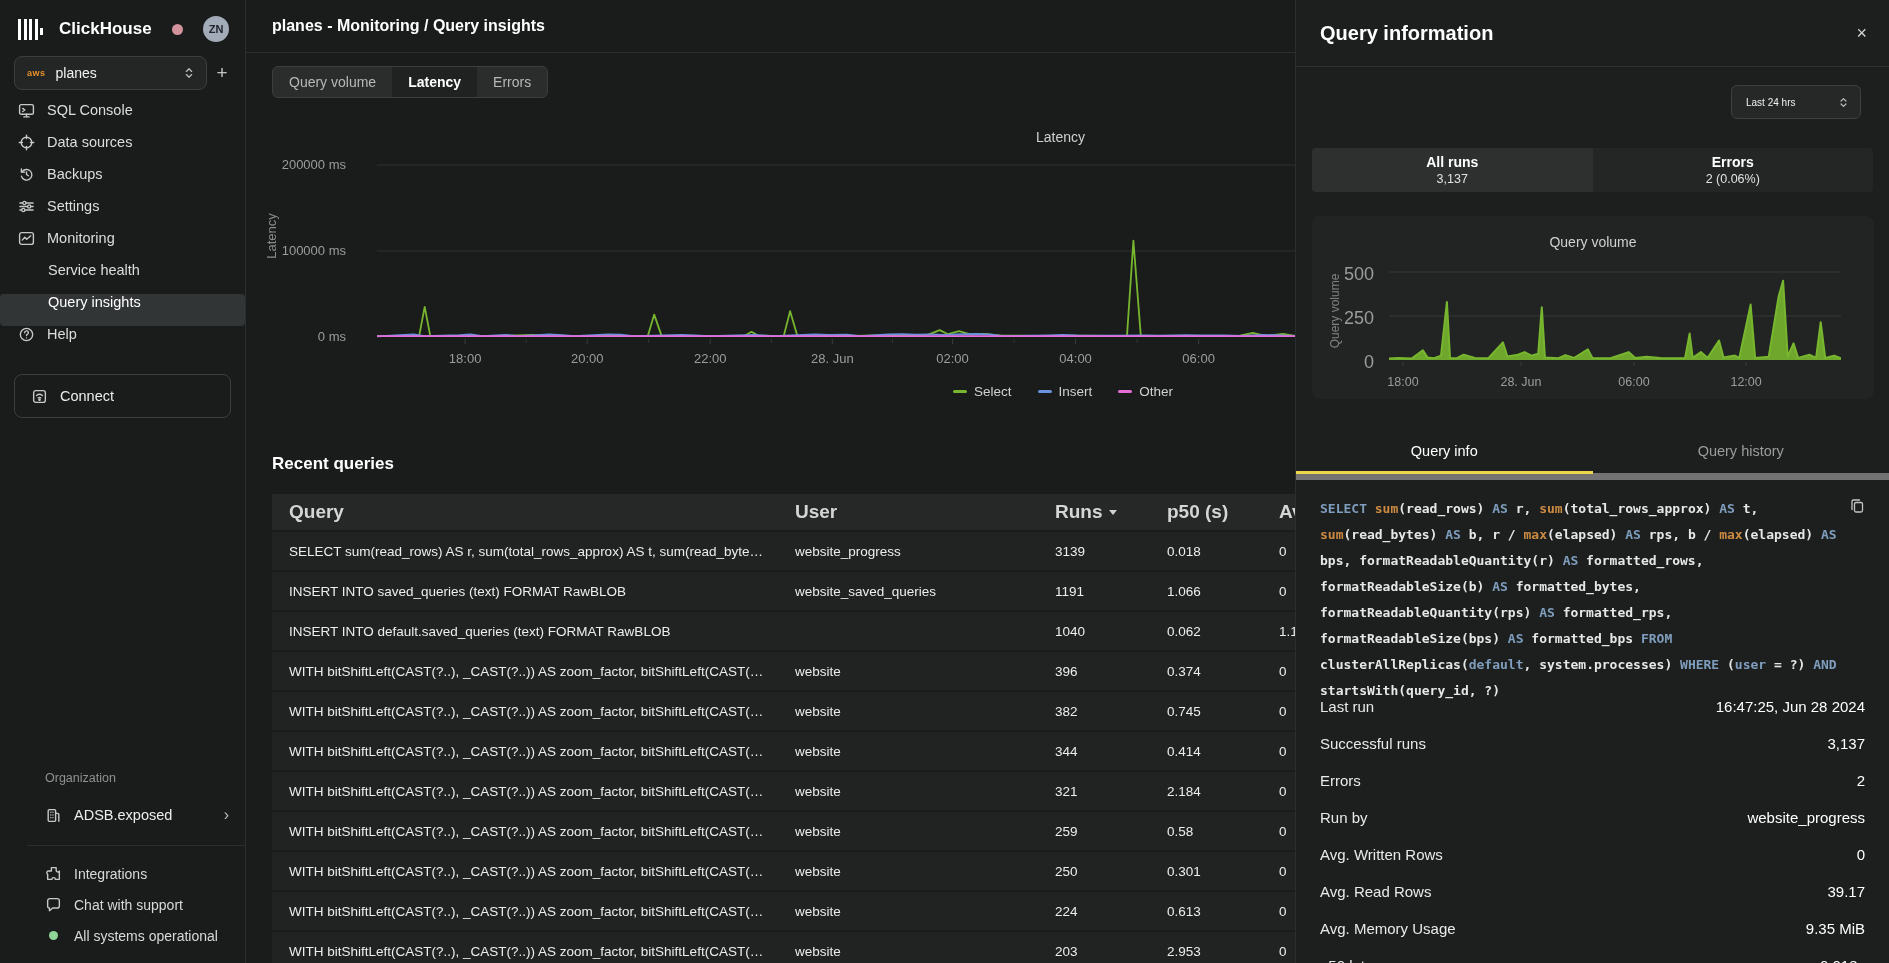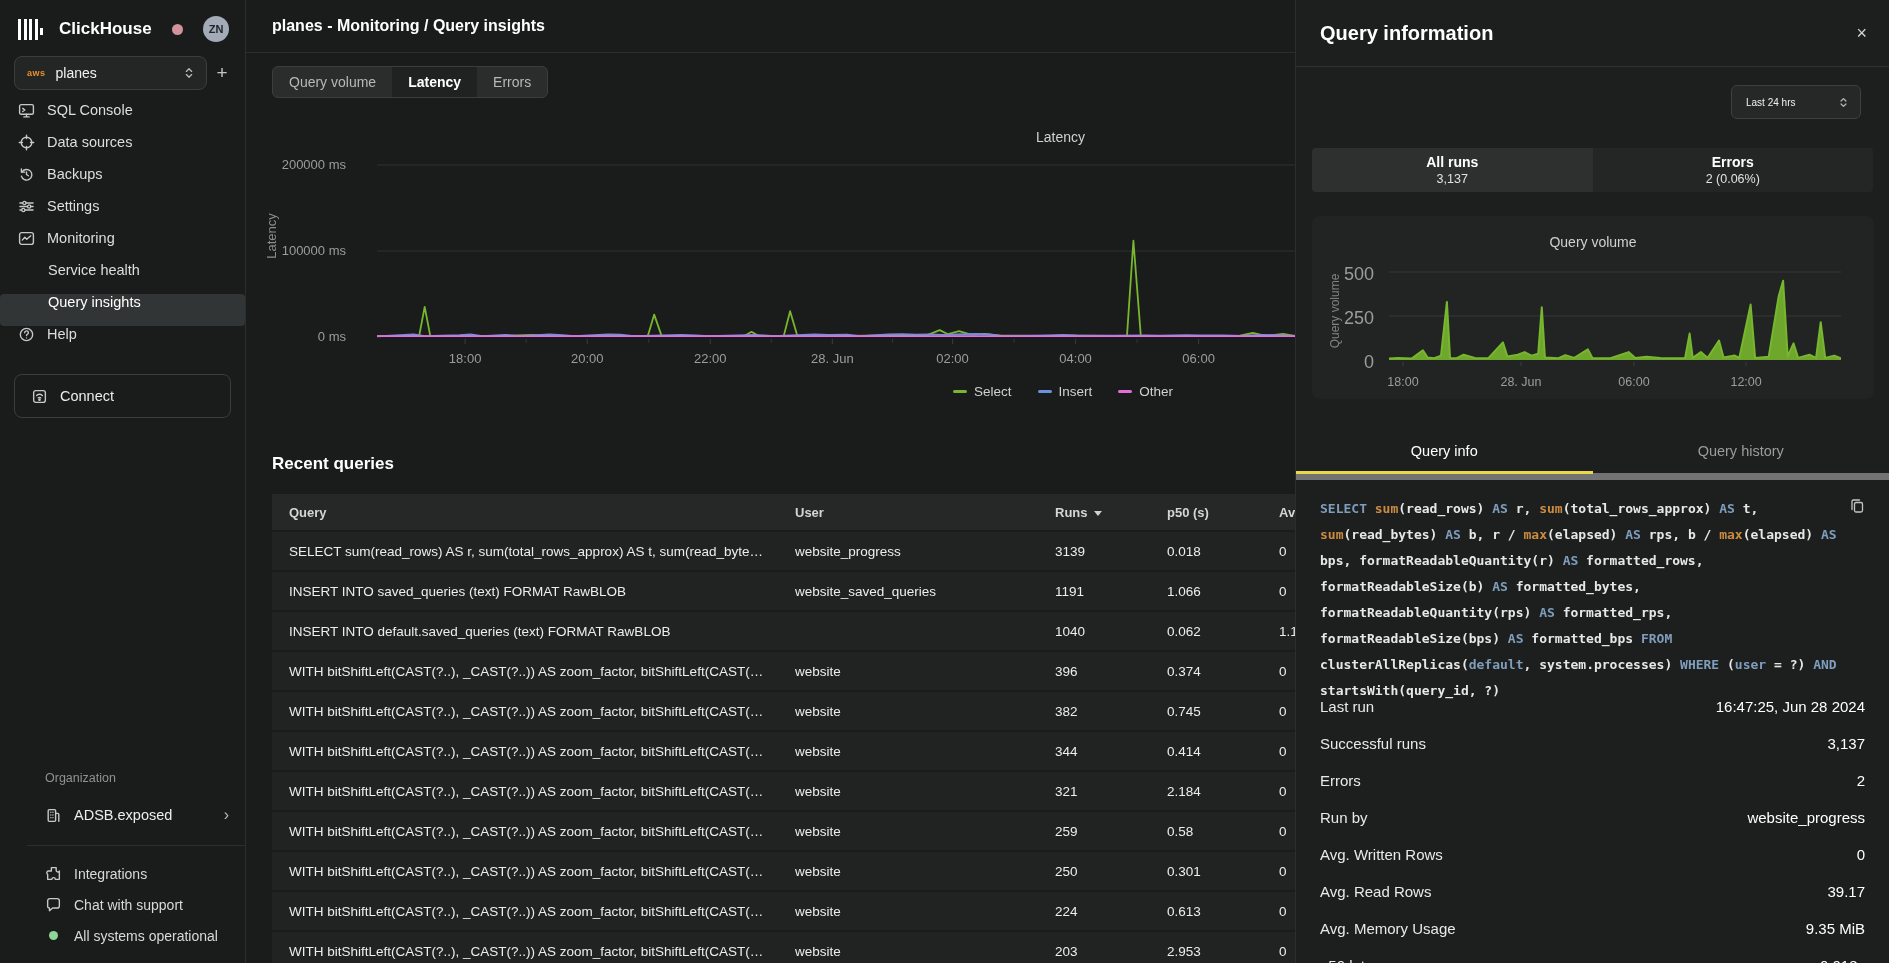--- a/index.html
+++ b/index.html
@@ -56,21 +56,21 @@
   .ylabel{position:absolute;left:18px;top:236px;transform:rotate(-90deg) translate(-50%,0);
           transform-origin:0 0;font-size:13px;color:#8a8d8d;white-space:nowrap;}
   .ytick{position:absolute;left:0;width:100px;text-align:right;font-size:13px;color:#9a9d9d;height:16px;}
   .xtick{position:absolute;width:80px;text-align:center;font-size:13px;color:#9a9d9d;}
   #lat-svg{position:absolute;left:131px;top:160px;}
   .legend{position:absolute;left:627px;top:384px;width:380px;display:flex;justify-content:center;gap:26px;}
   .legend-item{display:flex;align-items:center;gap:7px;font-size:13.5px;color:#cfd1d1;cursor:pointer;}
   .legend-swatch{width:14px;height:3px;border-radius:2px;}
   .recent-title{position:absolute;left:26px;top:454px;font-size:17px;font-weight:bold;color:#fff;margin:0;}
   .rq-table{position:absolute;left:26px;top:494px;width:1160px;border-collapse:collapse;table-layout:fixed;}
-  .rq-table th{height:36px;background:#262828;font-size:13px;font-weight:bold;color:#d4d6d6;text-align:left;
+  .rq-table th{height:36px;background:#262828;font-size:19px;font-weight:bold;color:#d4d6d6;text-align:left;
                padding:0 0 0 17px;white-space:nowrap;}
   .rq-table td{height:38px;background:#212323;border-top:2px solid #1a1c1c;font-size:13.5px;color:#eceeee;
                padding:0 10px 0 17px;white-space:nowrap;overflow:hidden;text-overflow:ellipsis;}
   .rq-table tr{cursor:pointer;}
   .caret-down{display:inline-block;width:0;height:0;border-left:4px solid transparent;border-right:4px solid transparent;
               border-top:5px solid #cfd1d1;margin-left:6px;vertical-align:middle;}
 
   
   .panel{position:relative;width:594px;min-width:594px;height:963px;background:#1d1f1f;border-left:1px solid #2b2e2e;
          box-sizing:border-box;}

